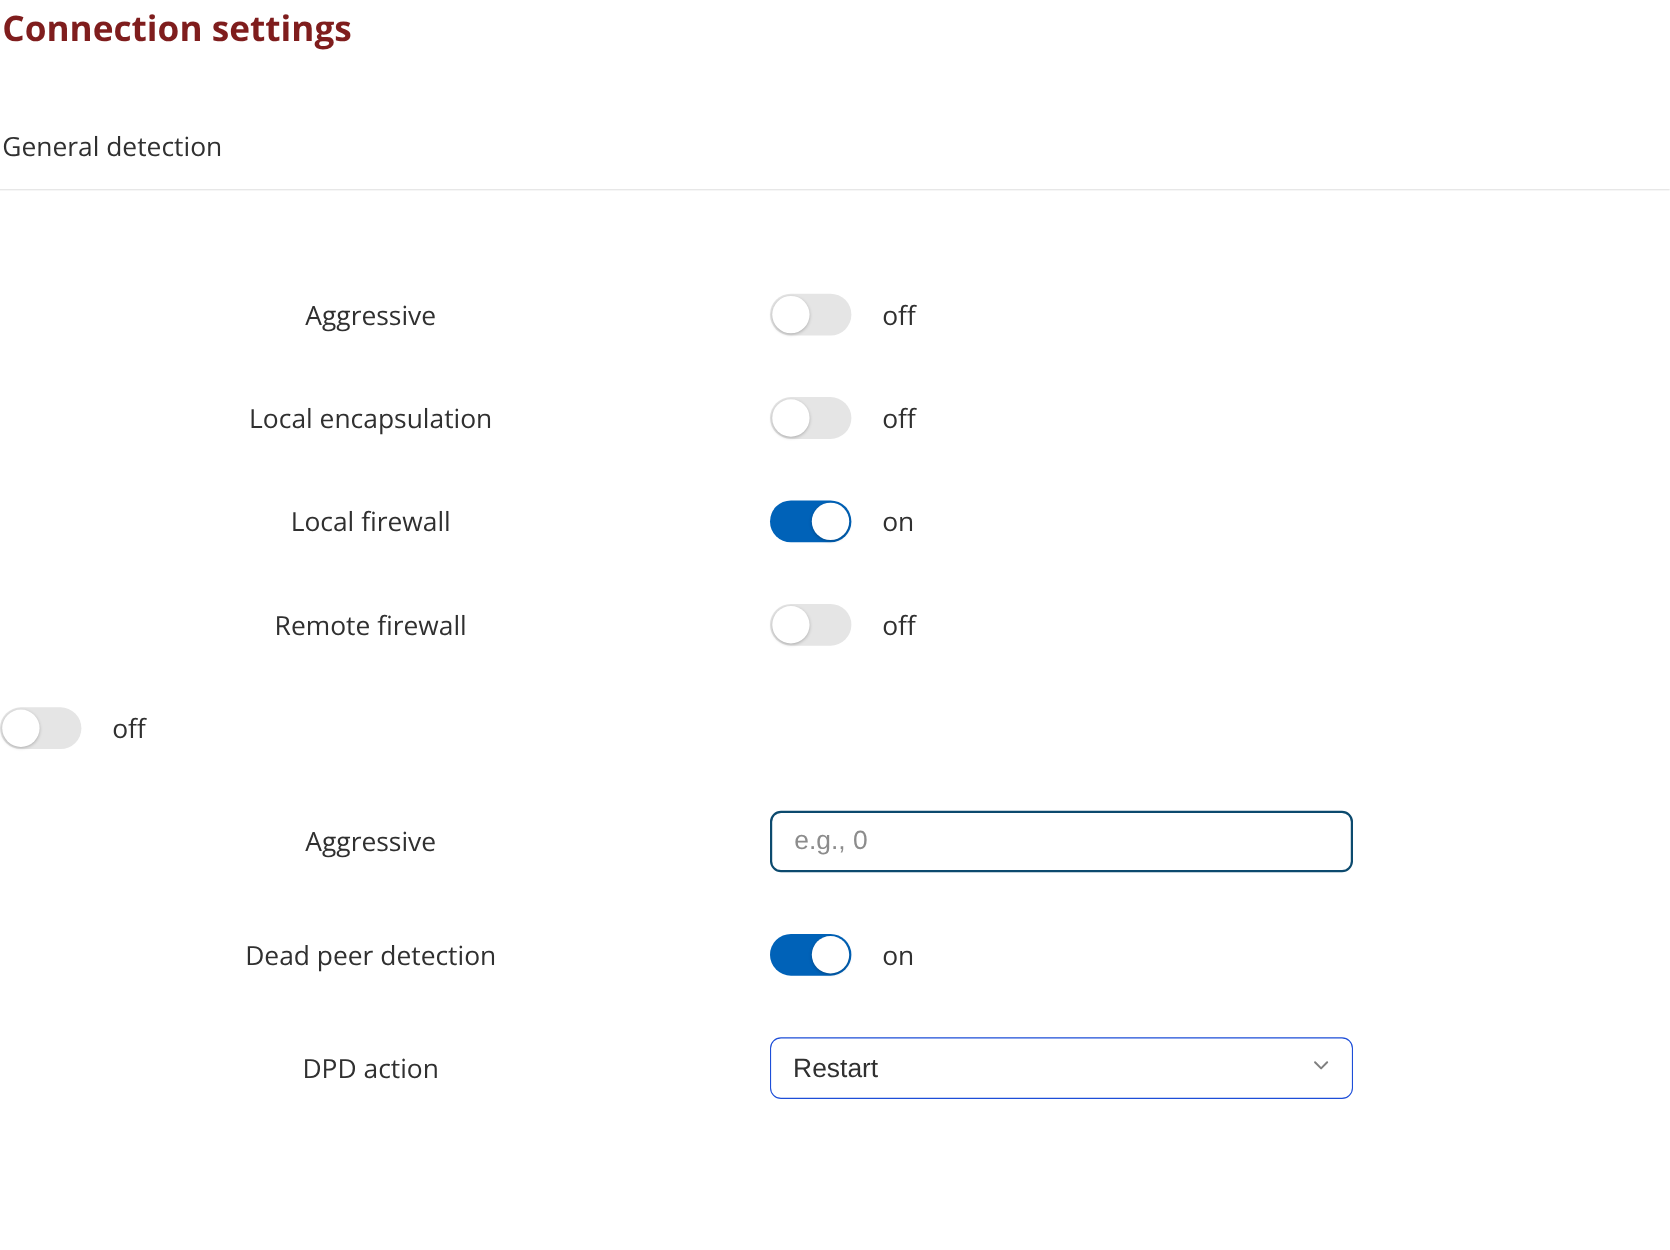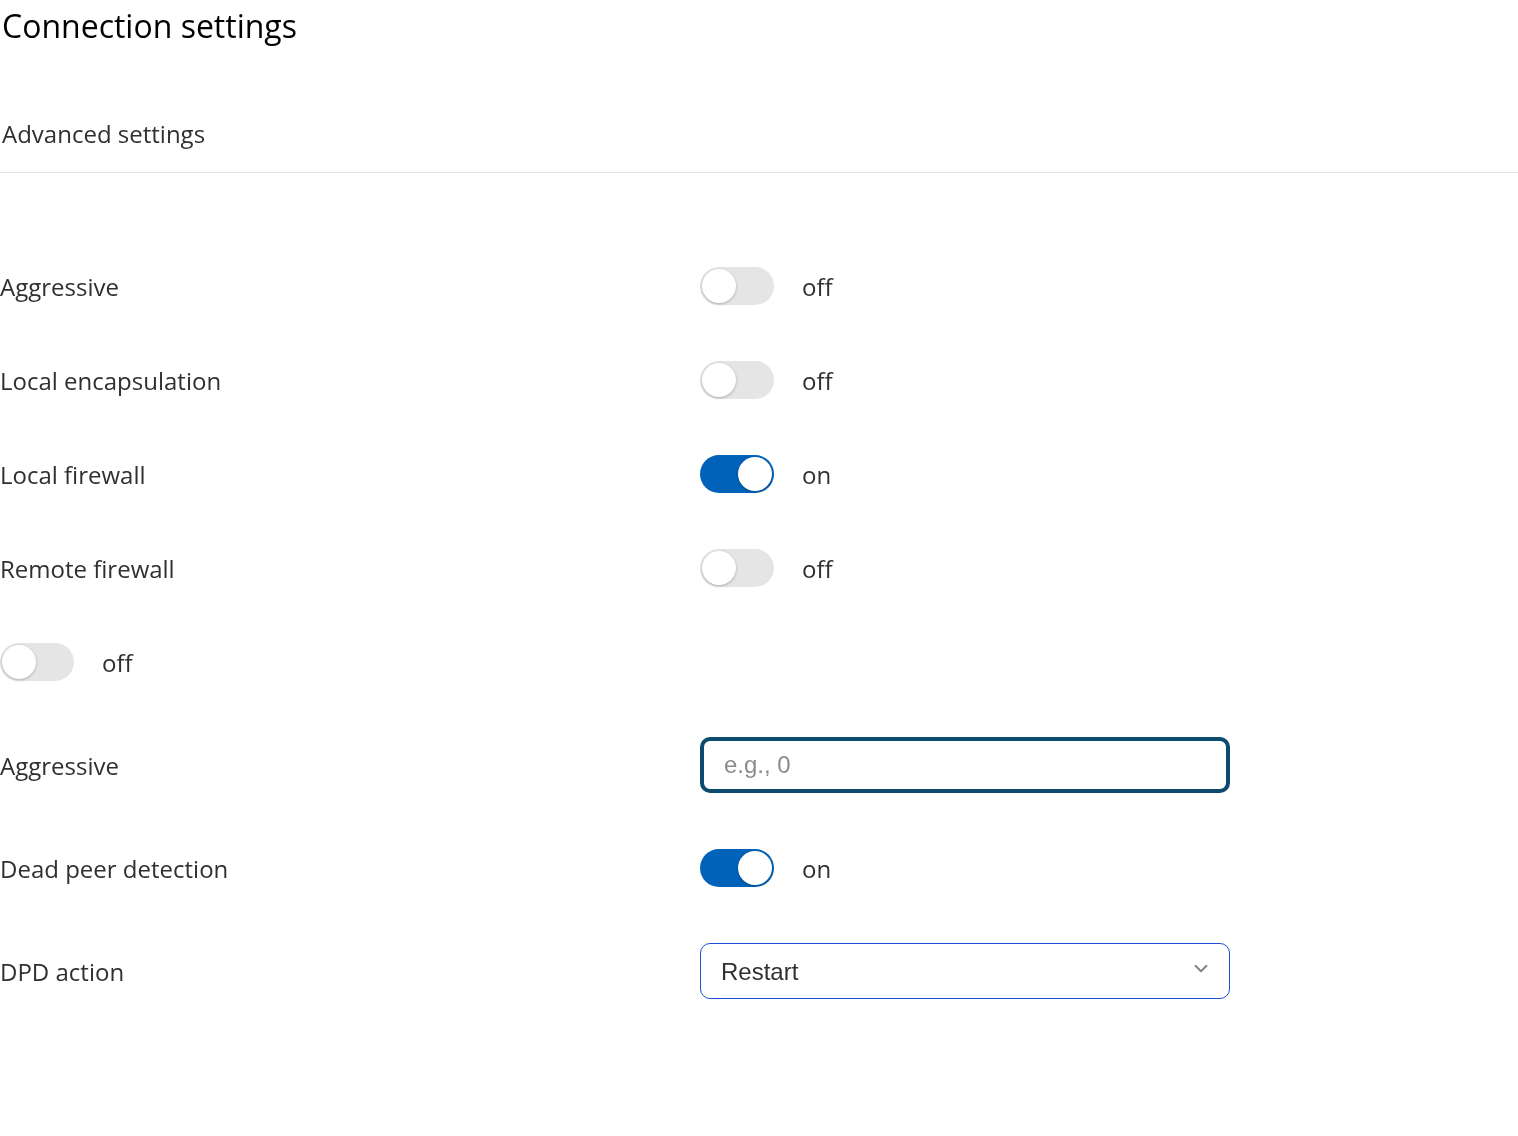--- a/index.html
+++ b/index.html
@@ -10,22 +10,22 @@
     body {
       font-family: -apple-system, BlinkMacSystemFont, "Segoe UI", "Open Sans", Helvetica, Arial, sans-serif;
       background: #fff;
       color: #333;
       width: 1518px;
       min-height: 1136px;
       padding: 0;
     }
     .page-title {
       font-size: 32px;
-      font-weight: 400;
-      color: #000000;
+      font-weight: 700;
+      color: #7f1d1d;
       padding: 4px 2px 0 2px;
       margin-bottom: 60px;
     }
     .tabs-container {
       border-bottom: 1px solid #e2e2e2;
       display: flex;
       gap: 100px;
       padding-left: 2px;
     }
     .tab {
@@ -51,21 +51,21 @@
     .settings-form {
       padding-top: 94px;
     }
     .form-row {
       display: flex;
       align-items: center;
       margin-bottom: 56px;
     }
     .form-label {
       width: 700px;
-      text-align: left;
+      text-align: center;
       padding-right: 26px;
       font-size: 24px;
       color: #303030;
     }
     .form-control-area {
       display: flex;
       align-items: center;
       gap: 28px;
     }
     .toggle {
@@ -98,21 +98,21 @@
     .toggle-on .toggle-knob {
       left: 38px;
     }
     .toggle-state {
       font-size: 24px;
       color: #303030;
     }
     .text-input {
       width: 530px;
       height: 56px;
-      border: 4px solid #0c4a6e;
+      border: 2px solid #0c4a6e;
       border-radius: 10px;
       padding: 0 20px;
       font-size: 24px;
       color: #303030;
       outline: none;
     }
     .text-input::placeholder {
       color: #8c8c8c;
     }
     .select-wrapper {
@@ -140,21 +140,21 @@
       transform: translateY(-50%);
       pointer-events: none;
     }
   </style>
 </head>
 <body>
 
 <h1 class="page-title">Connection settings</h1>
 
 <div class="tabs-container">
-  <div class="tab">Advanced settings</div>
+  <div class="tab">General detection</div>
 </div>
 
 <div class="settings-form">
 
   <div class="form-row">
     <div class="form-label">Aggressive</div>
     <div class="form-control-area">
       <div class="toggle toggle-off">
         <div class="toggle-knob"></div>
       </div>

